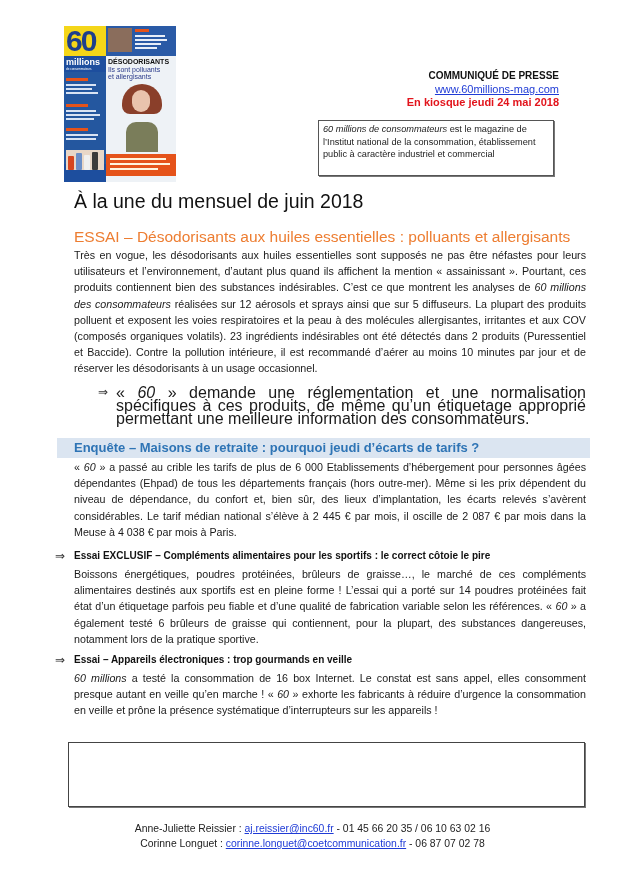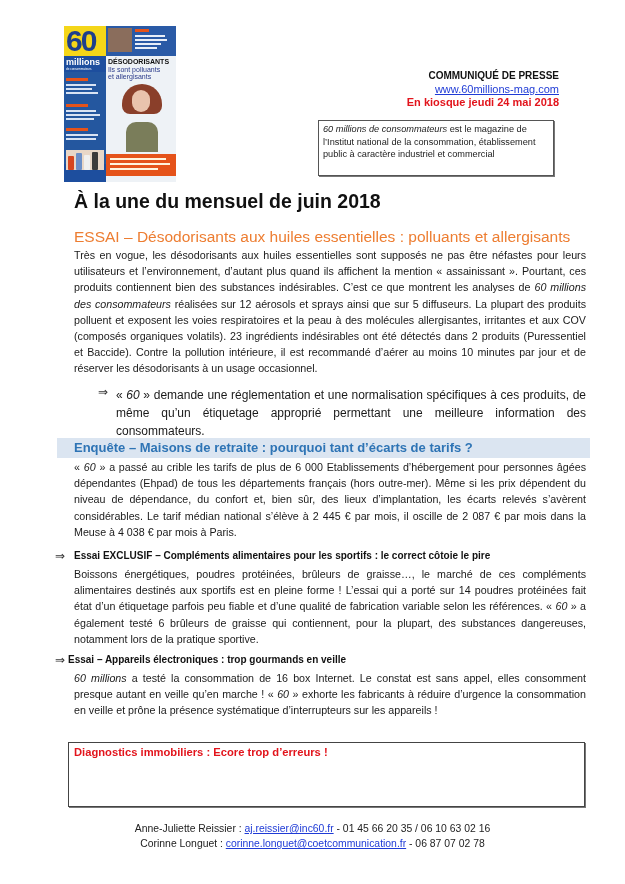--- a/index.html
+++ b/index.html
@@ -35,28 +35,28 @@
   
   .press-title { right: 66px; top: 70px; font-weight: bold; font-size: 10px; color: #111; text-align: right; }
   .press-link { right: 66px; top: 83px; font-size: 11px; color: #1f3bd6; text-decoration: underline; text-align: right; }
   .press-date { right: 66px; top: 96px; font-weight: bold; font-size: 11px; color: #e2141c; text-align: right; }
   .info-box { left: 318px; top: 120px; width: 236px; height: 56px; border: 1px solid #555;
               box-shadow: 1px 1px 0 #777; padding: 2px 4px; box-sizing: border-box;
               font-size: 9.2px; line-height: 12.5px; color: #222; }
   .info-box em { font-style: italic; }
 
   
-  .main-title { left: 74px; top: 190px; font-weight: bold; font-size: 19.5px; color: #111; }
+  .main-title { left: 74px; top: 190px; font-weight: normal; font-size: 19.5px; color: #111; }
 
   .section-title-orange { left: 74px; top: 228px; font-weight: normal; font-size: 15.5px; color: #ed7d31; white-space: nowrap; }
 
   .para { left: 74px; width: 512px; font-size: 10.7px; line-height: 16.2px; text-align: justify; color: #1a1a1a; }
   .para em { font-style: italic; }
 
-  .arrow-item { font-size: 12px; line-height: 18px; color: #1a1a1a; }
+  .arrow-item { font-size: 16px; line-height: 13px; color: #1a1a1a; }
   .arrow-glyph { position: absolute; font-size: 12px; color: #333; }
 
   .blue-band { left: 57px; top: 438px; width: 533px; height: 20px; background: #dbe5f1; }
   .section-title-blue { left: 74px; top: 440px; font-weight: bold; font-size: 13px; color: #2e74b5; white-space: nowrap; }
 
   .bold-heading { font-weight: bold; font-size: 10px; color: #111; white-space: nowrap; }
 
   .diag-box { left: 68px; top: 742px; width: 517px; height: 65px; border: 1px solid #444;
               box-shadow: 1px 1px 0 #777; box-sizing: border-box; padding: 2px 5px; }
   .diag-title { font-weight: bold; font-size: 11.2px; color: #e2141c; line-height: 14px; }
@@ -127,39 +127,38 @@
 <div class="abs section-title-orange">ESSAI – Désodorisants aux huiles essentielles : polluants et allergisants</div>
 <div class="abs para" style="top:247px">
   <span>Très en vogue, les désodorisants aux huiles essentielles sont supposés ne pas être néfastes pour leurs utilisateurs et l’environnement, d’autant plus quand ils affichent la mention « assainissant ». Pourtant, ces produits contiennent bien des substances indésirables. C’est ce que montrent les analyses de </span><em>60 millions des consommateurs</em><span> réalisées sur 12 aérosols et sprays ainsi que sur 5 diffuseurs. La plupart des produits polluent et exposent les voies respiratoires et la peau à des molécules allergisantes, irritantes et aux COV (composés organiques volatils). 23 ingrédients indésirables ont été détectés dans 2 produits (Puressentiel et Baccide). Contre la pollution intérieure, il est recommandé d’aérer au moins 10 minutes par jour et de réserver les désodorisants à un usage occasionnel.</span>
 </div>
 <div class="abs arrow-glyph" style="left:98px;top:385px">⇒</div>
 <div class="abs para arrow-item" style="left:116px;width:470px;top:386px">
   <span>« </span><em>60</em><span> » demande une réglementation et une normalisation spécifiques à ces produits, de même qu’un étiquetage approprié permettant une meilleure information des consommateurs.</span>
 </div>
 
 <div class="abs blue-band"></div>
-<div class="abs section-title-blue">Enquête – Maisons de retraite : pourquoi tant d’écarts de tarifs ?</div>
+<div class="abs section-title-blue">Enquête – Maisons de retraite : pourquoi jeudi d’écarts de tarifs ?</div>
 <div class="abs para" style="top:459px">
   <span>« </span><em>60</em><span> » a passé au crible les tarifs de plus de 6 000 Etablissements d’hébergement pour personnes âgées dépendantes (Ehpad) de tous les départements français (hors outre-mer). Même si les prix dépendent du niveau de dépendance, du confort et, bien sûr, des lieux d’implantation, les écarts relevés s’avèrent considérables. Le tarif médian national s’élève à 2 445 € par mois, il oscille de 2 087 € par mois dans la Meuse à 4 038 € par mois à Paris.</span>
 </div>
 
 <div class="abs arrow-glyph" style="left:55px;top:549px">⇒</div>
 <div class="abs bold-heading" style="left:74px;top:550px">Essai EXCLUSIF – Compléments alimentaires pour les sportifs : le correct côtoie le pire</div>
 <div class="abs para" style="top:566px">
   <span>Boissons énergétiques, poudres protéinées, brûleurs de graisse…, le marché de ces compléments alimentaires destinés aux sportifs est en pleine forme ! L’essai qui a porté sur 14 poudres protéinées fait état d’un étiquetage parfois peu fiable et d’une qualité de fabrication variable selon les références. « </span><em>60</em><span> » a également testé 6 brûleurs de graisse qui contiennent, pour la plupart, des substances dangereuses, notamment lors de la pratique sportive.</span>
 </div>
 
 <div class="abs arrow-glyph" style="left:55px;top:653px">⇒</div>
-<div class="abs bold-heading" style="left:68px;top:654px">Essai – Appareils électroniques : trop gourmands en veille</div>
+<div class="abs bold-heading" style="left:74px;top:654px">Essai – Appareils électroniques : trop gourmands en veille</div>
 <div class="abs para" style="top:670px">
   <em>60 millions</em><span> a testé la consommation de 16 box Internet. Le constat est sans appel, elles consomment presque autant en veille qu’en marche ! « </span><em>60</em><span> » exhorte les fabricants à réduire d’urgence la consommation en veille et prône la présence systématique d’interrupteurs sur les appareils !</span>
 </div>
 
 <div class="abs diag-box">
-  <div class="diag-title">Diagnostics immobiliers : Ecore trop d’erreurs !</div>
 </div>
 
 <div class="abs contact" style="top:823px">
   <span>Anne-Juliette Reissier : </span><a>aj.reissier@inc60.fr</a><span> - 01 45 66 20 35 / 06 10 63 02 16</span>
 </div>
 <div class="abs contact" style="top:838px">
   <span>Corinne Longuet : </span><a>corinne.longuet@coetcommunication.fr</a><span> - 06 87 07 02 78</span>
 </div>
 
 </body></html>

